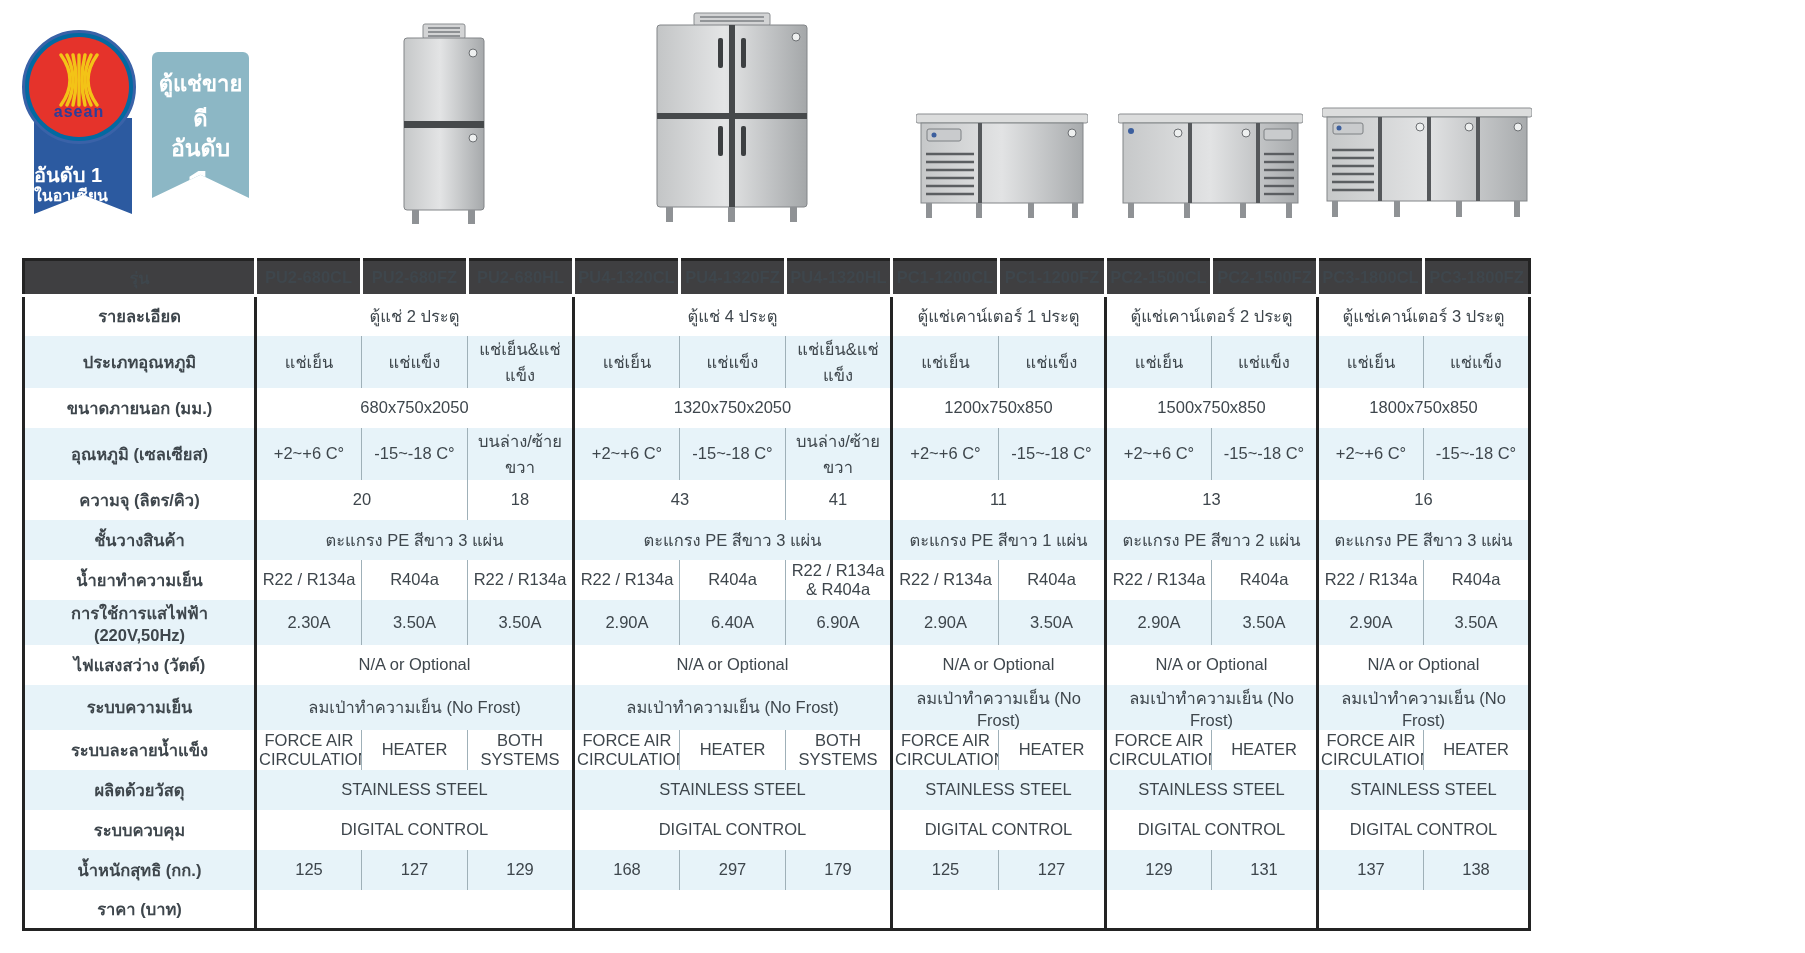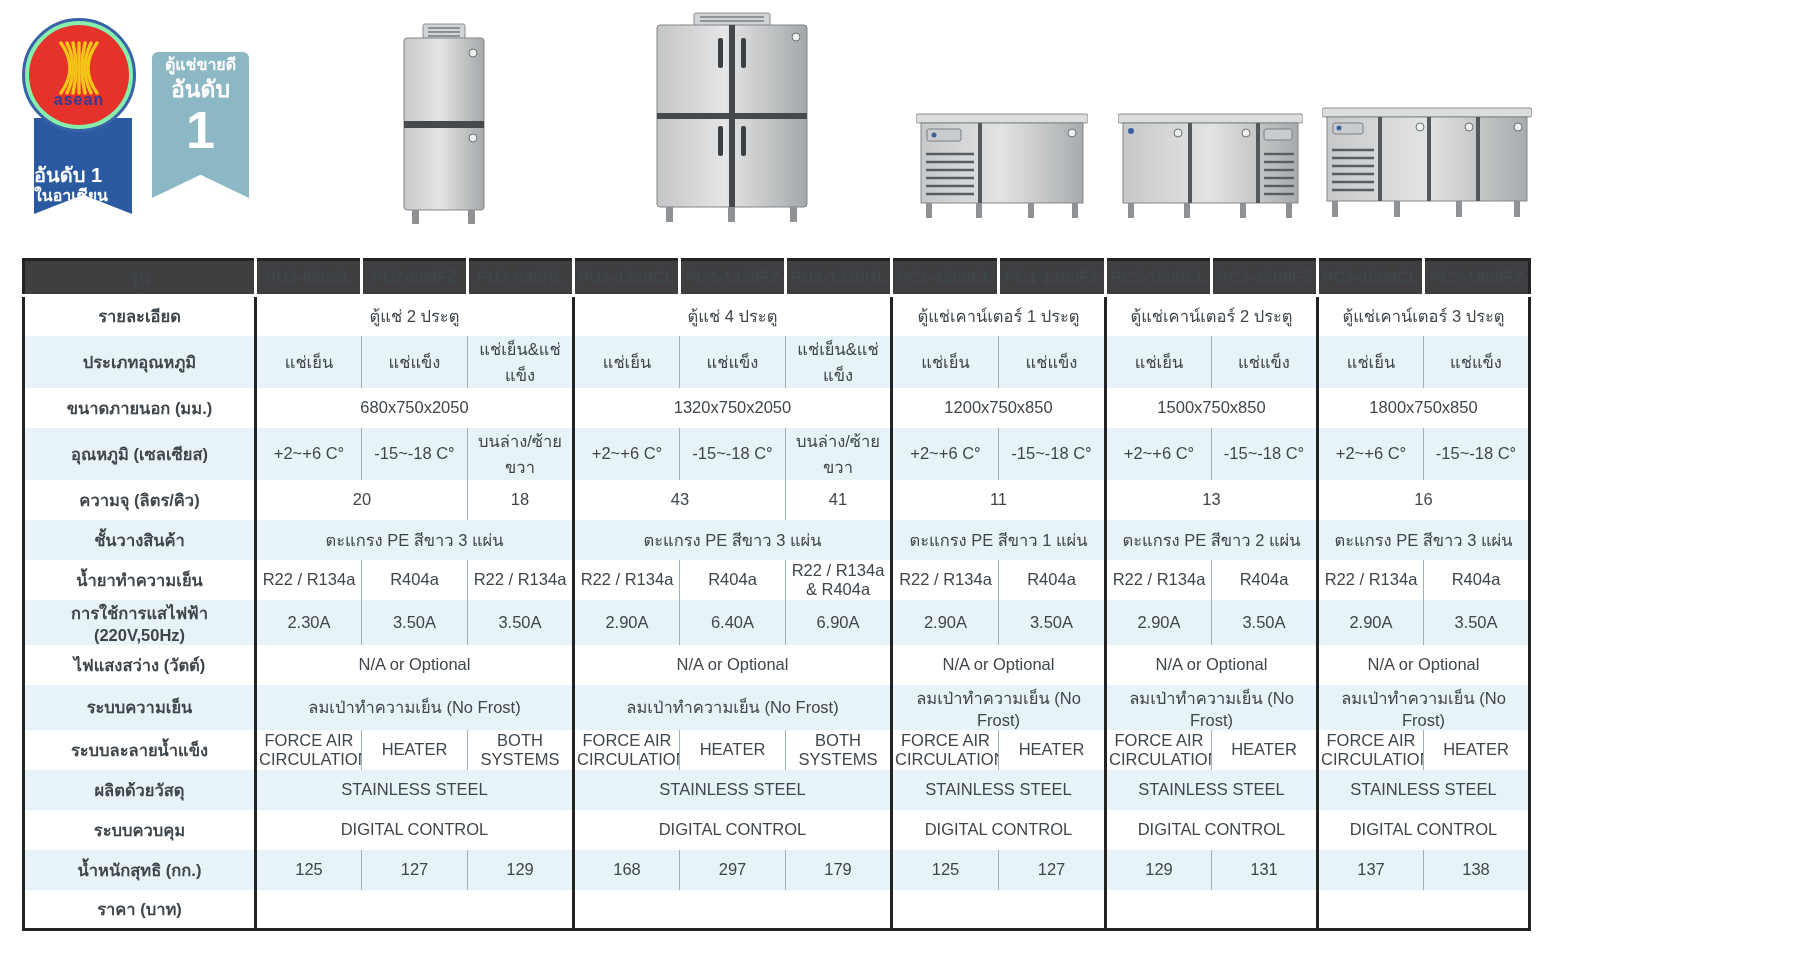--- a/index.html
+++ b/index.html
@@ -6,27 +6,27 @@
   body{width:1805px;height:953px;font-family:"Liberation Sans","DejaVu Sans",sans-serif;}
   .stage{position:relative;width:1805px;height:953px;background:#fff;overflow:hidden;}
 
   
   .badge-asean{position:absolute;left:22px;top:18px;width:122px;height:180px;}
   .ribbon{position:absolute;color:#fff;text-align:left;font-weight:bold;}
   .ribbon.blue{left:12px;top:100px;width:98px;height:96px;background:#2c5aa0;
     clip-path:polygon(0 0,100% 0,100% 100%,50% 80%,0 100%);padding-top:0;}
   .ribbon.blue .r1{margin-top:46px;font-size:20px;line-height:1.1;}
   .ribbon.blue .r2{font-size:16px;line-height:1.2;}
-  .asean-circle{position:absolute;left:0;top:0;width:114px;height:114px;border-radius:50%;
-    background:#86efac;border:3px solid #3a62a8;box-sizing:border-box;display:flex;align-items:center;justify-content:center;}
+  .asean-circle{position:absolute;left:0;top:12px;width:114px;height:114px;border-radius:50%;
+    background:#0369a1;border:3px solid #3a62a8;box-sizing:border-box;display:flex;align-items:center;justify-content:center;}
   .asean-inner{width:100px;height:100px;border-radius:50%;background:#e5332b;display:flex;flex-direction:column;align-items:center;justify-content:center;}
   .asean-word{color:#2c3e99;font-weight:bold;font-size:16px;letter-spacing:1px;margin-top:-4px;}
   .badge-best{position:absolute;left:152px;top:52px;width:97px;height:146px;background:#8cb7c5;color:#fff;
     text-align:center;font-weight:bold;clip-path:polygon(0 0,100% 0,100% 100%,50% 84%,0 100%);border-radius:6px 6px 0 0;}
-  .badge-best .b1{font-size:16px;}
+  .badge-best .b1{margin-top:14px;font-size:22px;}
   .badge-best .b2{font-size:23px;line-height:1.05;}
   .badge-best .b3{font-size:52px;line-height:1.05;margin-top:2px;}
 
   
   .product{position:absolute;}
 
   
   table.spec{position:absolute;left:22px;top:258px;width:1508px;border-collapse:collapse;table-layout:fixed;
     border:3px solid #232323;}
   table.spec td{text-align:center;vertical-align:middle;padding:0 2px;color:#3e464c;font-size:16.5px;

